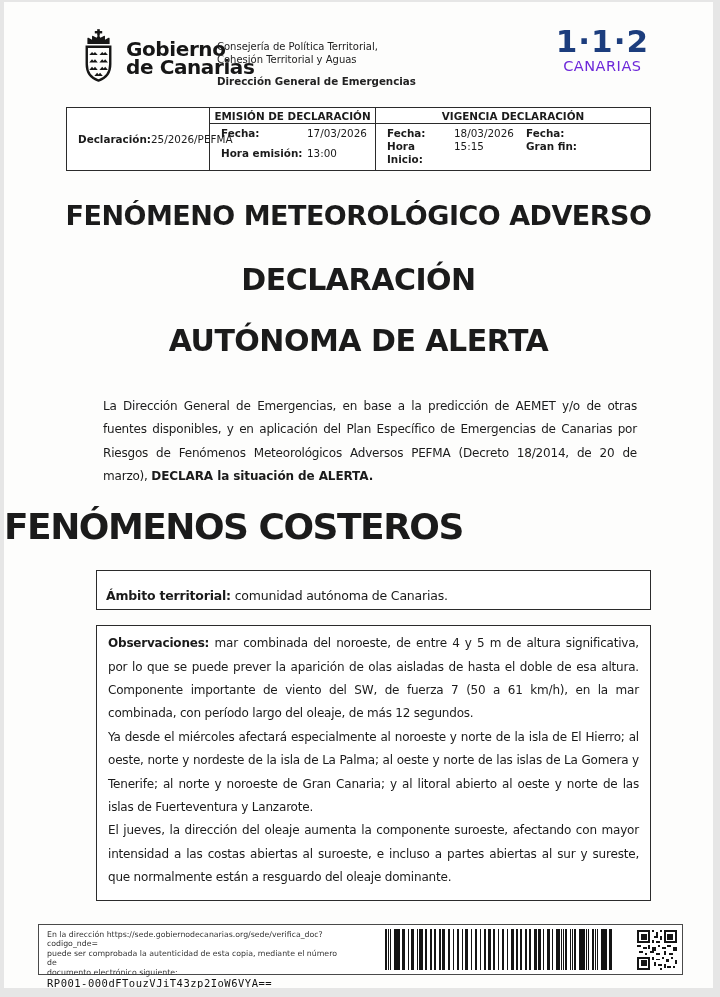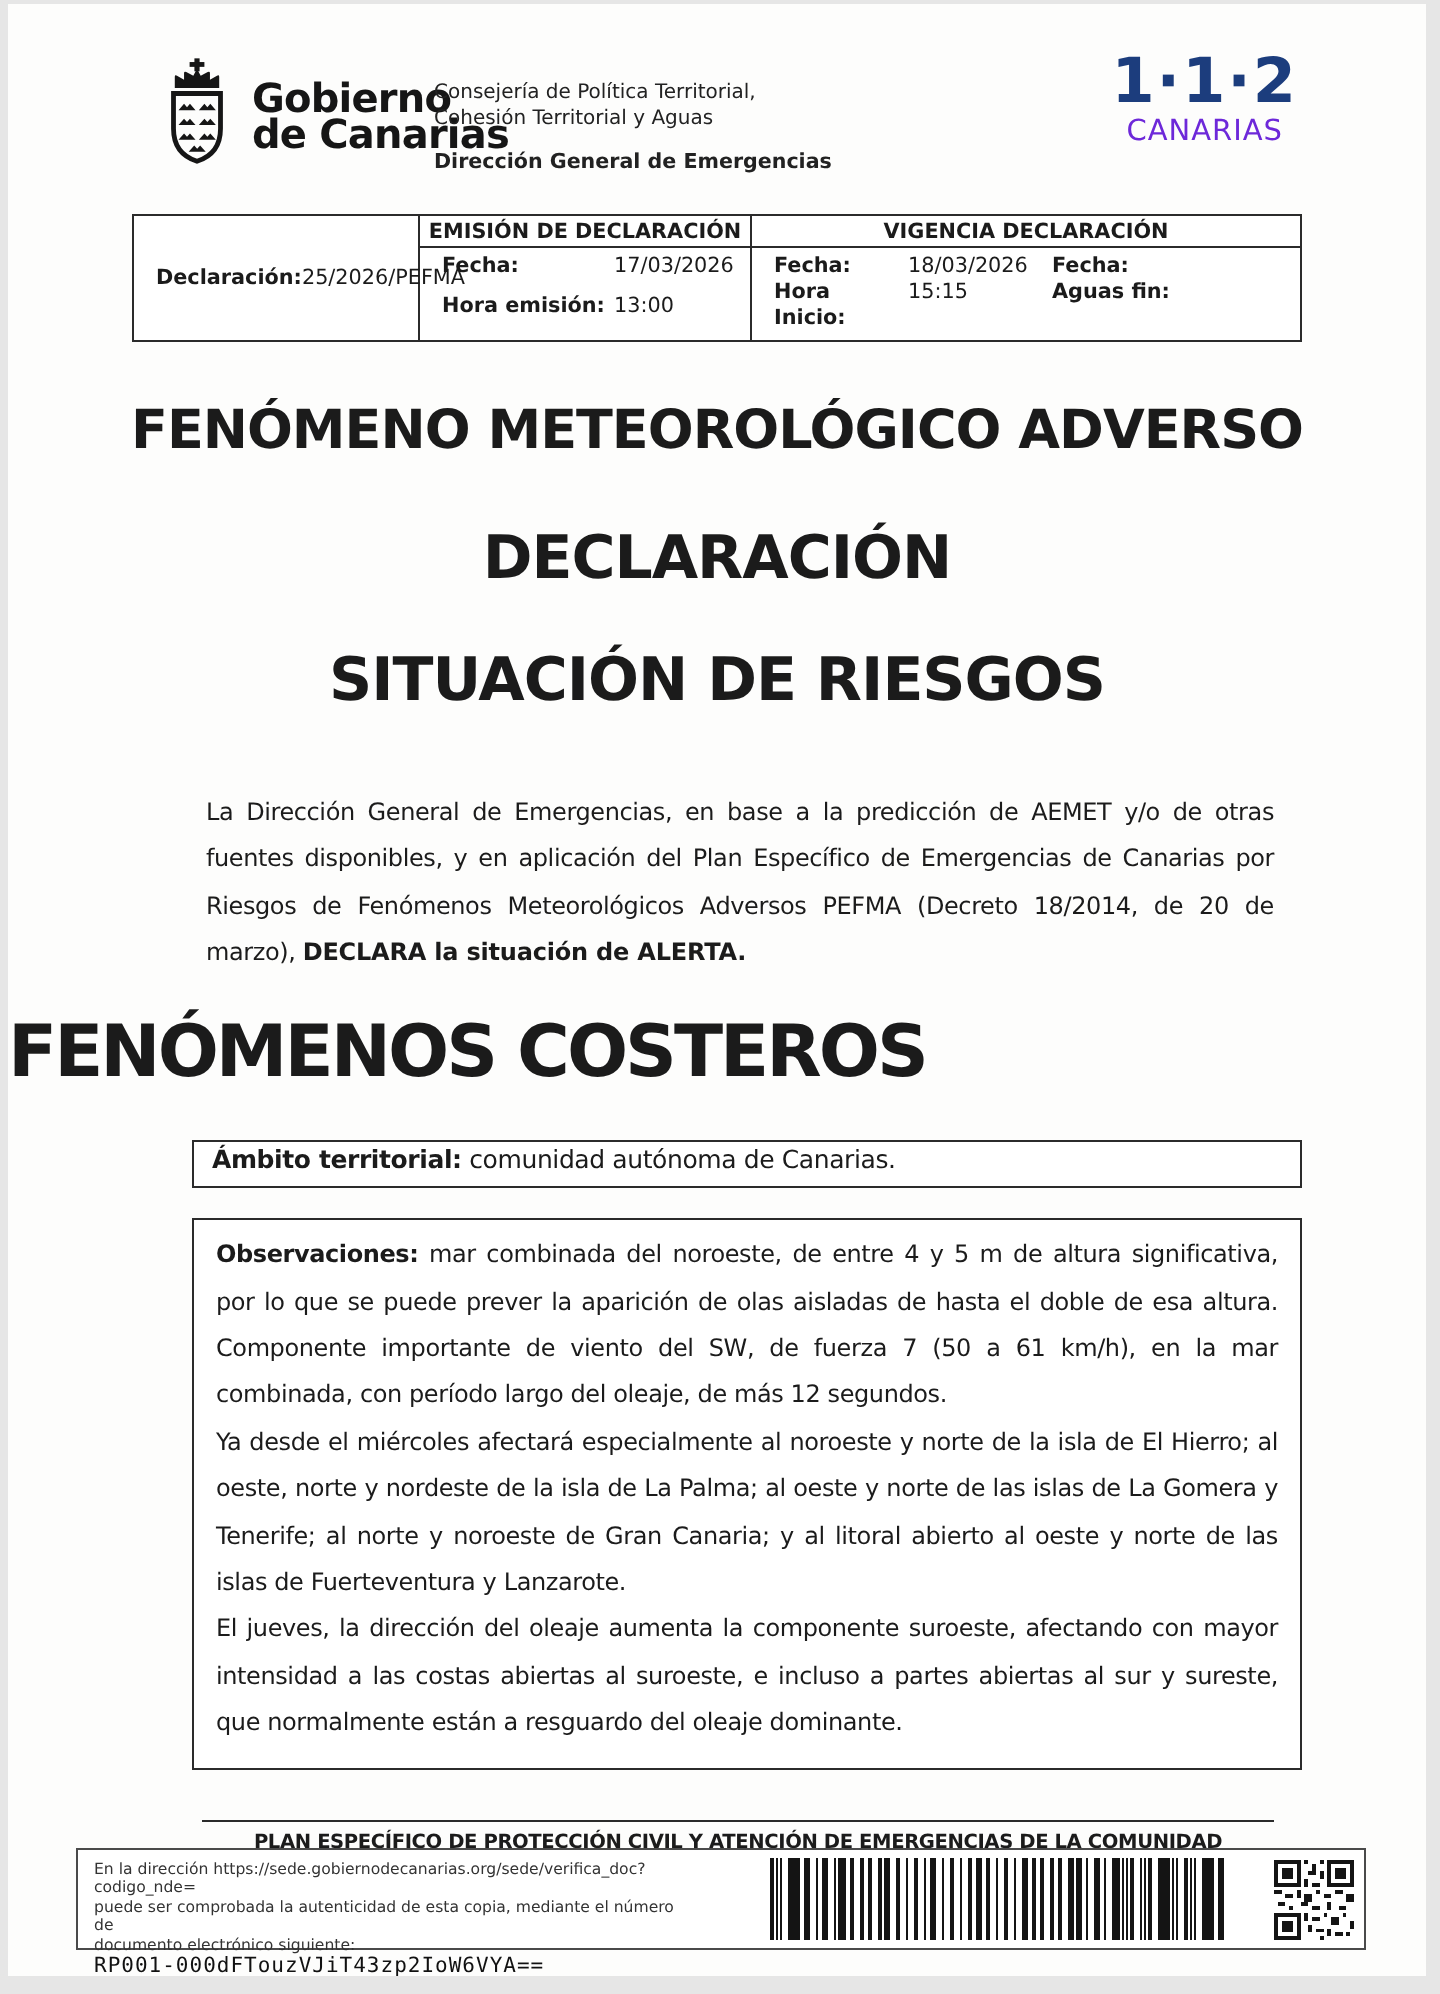--- a/index.html
+++ b/index.html
@@ -56,21 +56,21 @@
   .intro{
     margin:37px 76px 0 99px;
     font-size:12px;line-height:23.3px;letter-spacing:-0.2px;
     text-align:justify;
   }
   .intro b{letter-spacing:-0.1px;}
 
   
   .ambito{
     margin:23px 62px 0 92px;border:1.5px solid #2b2b2b;background:#fff;
-    padding:1px 9px 6px;font-size:12.5px;letter-spacing:-0.2px;
+    padding:17px 9px 6px;font-size:12.5px;letter-spacing:-0.2px;
   }
   .obs{
     margin:15px 62px 0 92px;border:1.5px solid #2b2b2b;background:#fff;
     padding:6px 11px 10px;font-size:12px;line-height:23.4px;letter-spacing:-0.2px;
     text-align:justify;
   }
   .obs p{margin:0;}
 
   
   .plan{
@@ -157,28 +157,28 @@
       <span>13:00</span>
     </div>
 
     <div class="c-body vig">
       <span class="lbl">Fecha:</span>
       <span>18/03/2026</span>
       <span class="lbl">Fecha:</span>
       <span></span>
       <span class="lbl">Hora Inicio:</span>
       <span>15:15</span>
-      <span class="lbl">Aguas fin:</span>
+      <span class="lbl">Gran fin:</span>
       <span></span>
     </div>
   </div>
 
   <div class="t1">FENÓMENO METEOROLÓGICO ADVERSO</div>
   <div class="t2">DECLARACIÓN</div>
-  <div class="t3">SITUACIÓN DE RIESGOS</div>
+  <div class="t3">AUTÓNOMA DE ALERTA</div>
 
   <p class="intro"><span>La Dirección General de Emergencias, en base a la predicción de AEMET y/o de otras fuentes disponibles, y en aplicación del Plan Específico de Emergencias de Canarias por Riesgos de Fenómenos Meteorológicos Adversos PEFMA (Decreto 18/2014, de 20 de marzo), </span><b>DECLARA la situación de ALERTA.</b></p>
 
   <div class="t-costeros">FENÓMENOS COSTEROS</div>
 
   <div class="ambito"><b>Ámbito territorial:</b><span> comunidad autónoma de Canarias.</span></div>
 
   <div class="obs">
     <p><b>Observaciones:</b><span> mar combinada del noroeste, de entre 4 y 5 m de altura significativa, por lo que se puede prever la aparición de olas aisladas de hasta el doble de esa altura. Componente importante de viento del SW, de fuerza 7 (50 a 61 km/h), en la mar combinada, con período largo del oleaje, de más 12 segundos.</span></p>
     <p>Ya desde el miércoles afectará especialmente al noroeste y norte de la isla de El Hierro; al oeste, norte y nordeste de la isla de La Palma; al oeste y norte de las islas de La Gomera y Tenerife; al norte y noroeste de Gran Canaria; y al litoral abierto al oeste y norte de las islas de Fuerteventura y Lanzarote.</p>

